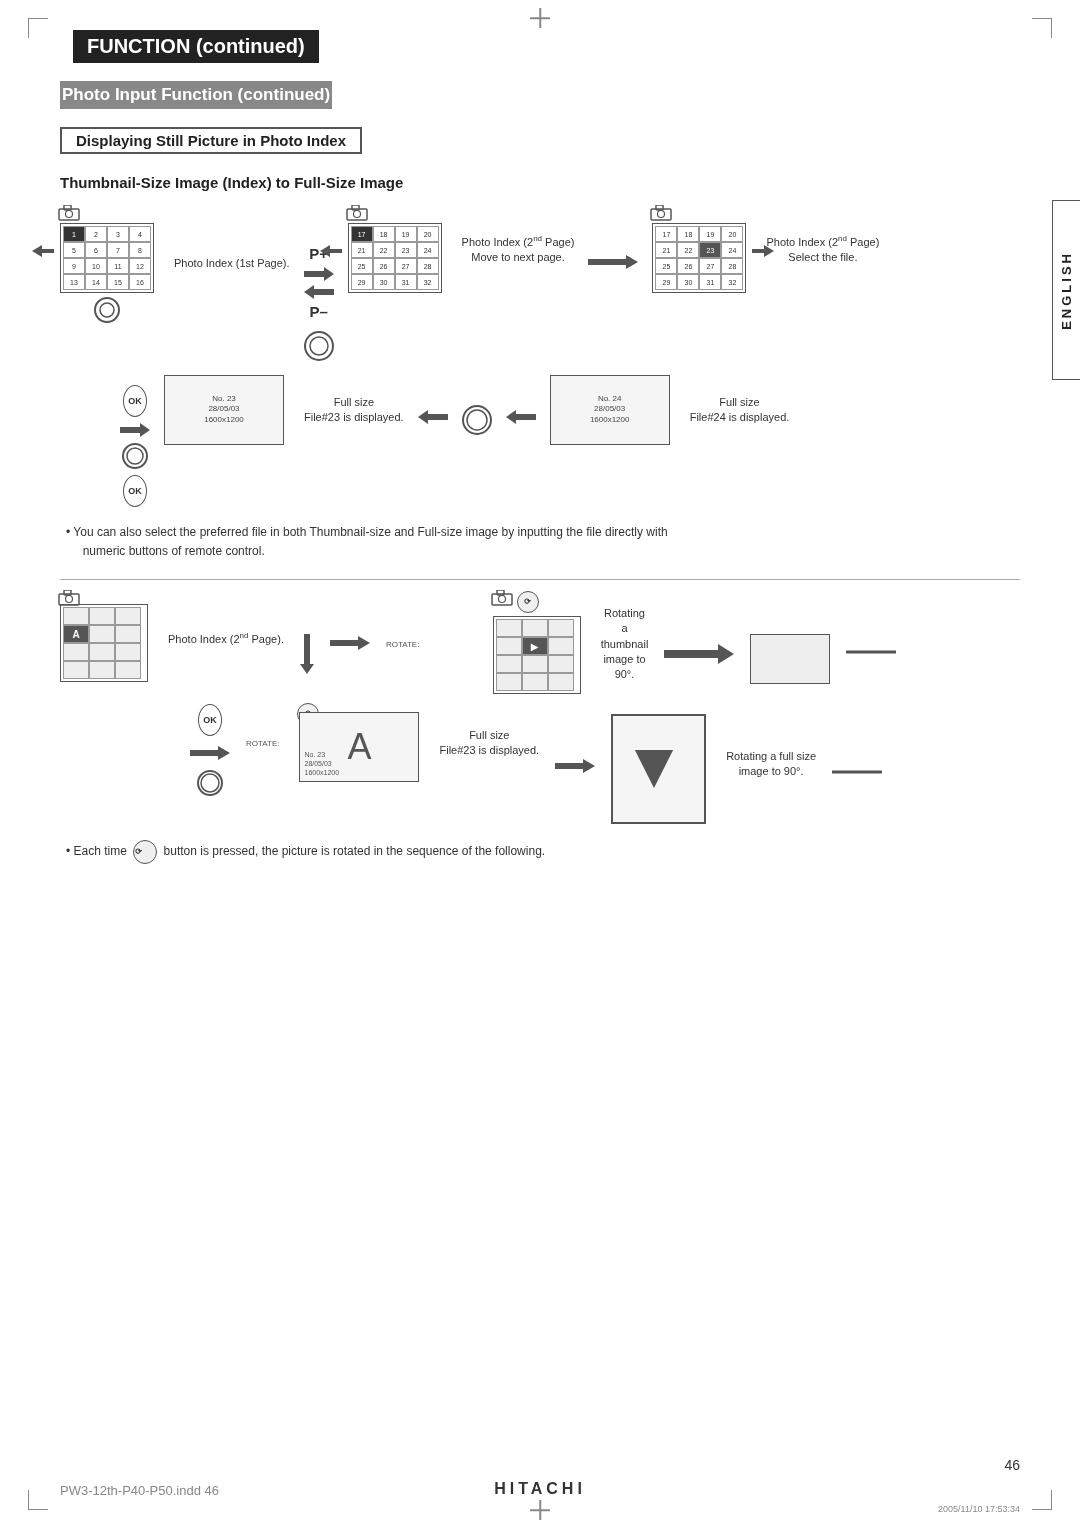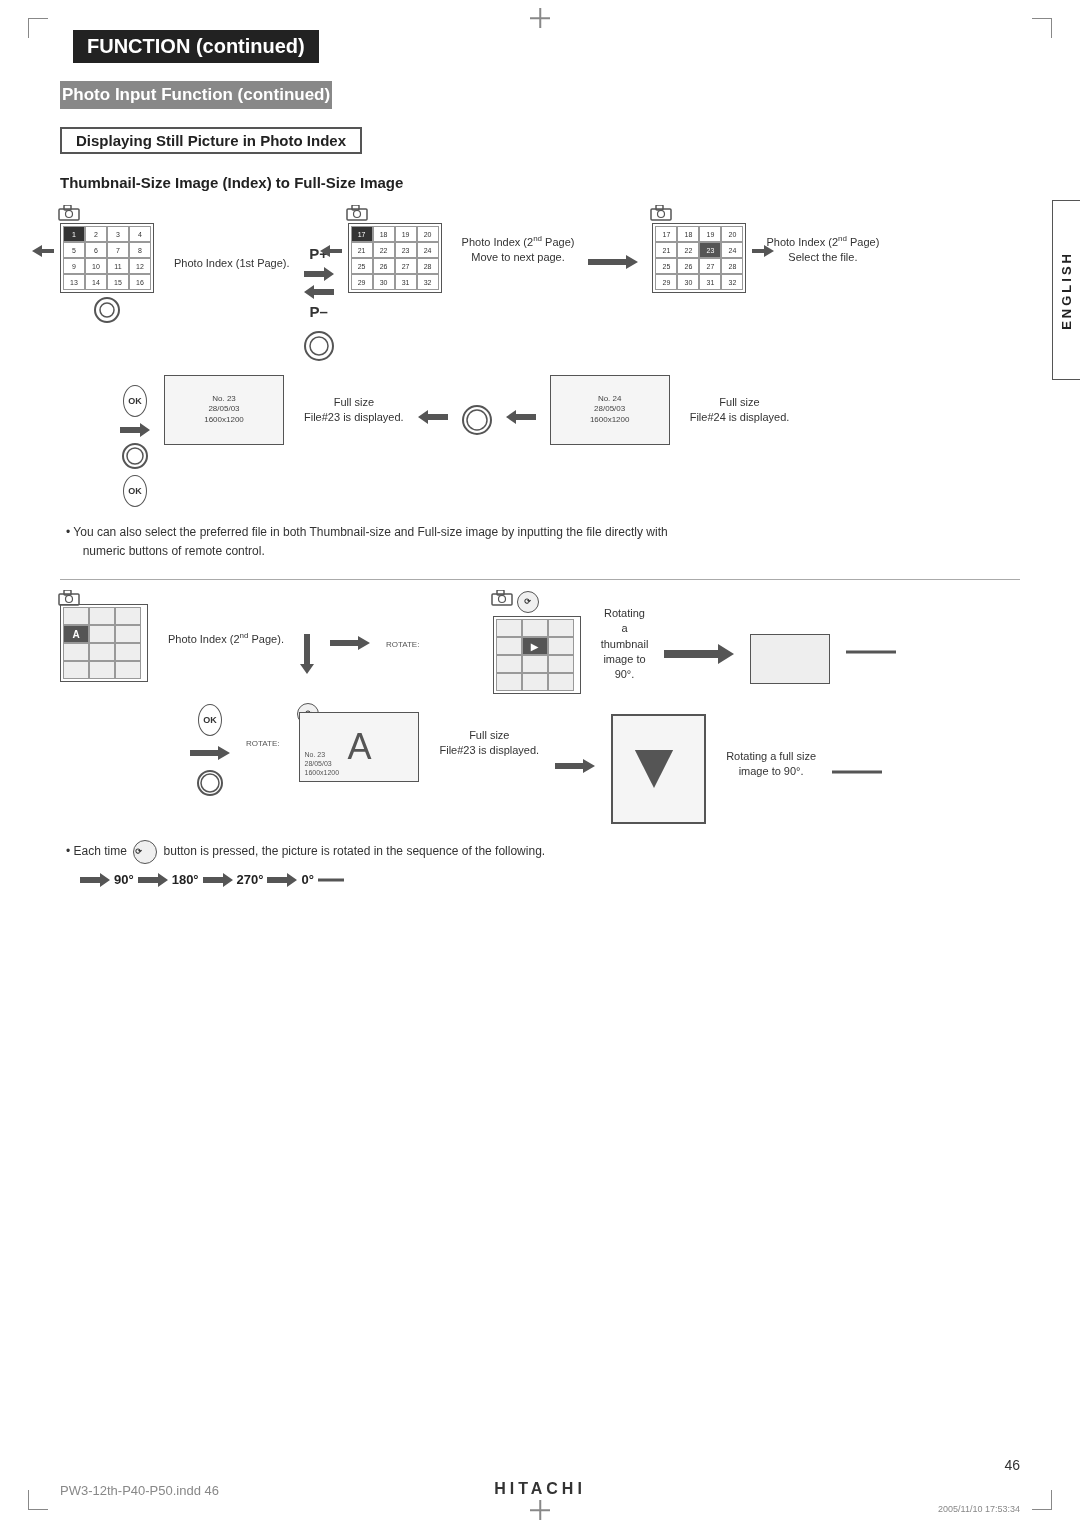--- a/index.html
+++ b/index.html
@@ -708,41 +708,20 @@
 
     </div>
   </div>
 
   <div style="margin-top:10px;">
     <div class="bullet-text">• Each time
       <span style="display:inline-flex;align-items:center;justify-content:center;width:24px;height:24px;border:1.5px solid #555;border-radius:50%;font-size:8px;font-weight:bold;color:#333;vertical-align:middle;background:#f0f0f0; margin:0 3px;">⟳</span>
       button is pressed, the picture is rotated in the sequence of the following.
     </div>
 
-    <div style="display:flex; align-items:center; gap:4px; margin-left:20px; margin-top:8px;">
-      <svg width="30" height="14" viewBox="0 0 30 14">
-          <polygon points="0,4 20,4 20,0 30,7 20,14 20,10 0,10" fill="#555"></polygon>
-        </svg>
-      <span style="font-size:13px; font-weight:bold; color:#222;">90°</span>
-      <svg width="30" height="14" viewBox="0 0 30 14">
-          <polygon points="0,4 20,4 20,0 30,7 20,14 20,10 0,10" fill="#555"></polygon>
-        </svg>
-      <span style="font-size:13px; font-weight:bold; color:#222;">180°</span>
-      <svg width="30" height="14" viewBox="0 0 30 14">
-          <polygon points="0,4 20,4 20,0 30,7 20,14 20,10 0,10" fill="#555"></polygon>
-        </svg>
-      <span style="font-size:13px; font-weight:bold; color:#222;">270°</span>
-      <svg width="30" height="14" viewBox="0 0 30 14">
-          <polygon points="0,4 20,4 20,0 30,7 20,14 20,10 0,10" fill="#555"></polygon>
-        </svg>
-      <span style="font-size:13px; font-weight:bold; color:#222;">0°</span>
-      <svg width="26" height="14" viewBox="0 0 26 14">
-          <line x1="0" y1="7" x2="26" y2="7" stroke="#555" stroke-width="3"></line>
-        </svg>
-    </div>
   </div>
 
   <div class="page-number">46</div>
 
   <div class="hitachi-label">HITACHI</div>
 
   <div class="footer-info-left">PW3-12th-P40-P50.indd  46</div>
   <div class="footer-info-right">2005/11/10  17:53:34</div>
 
 </div>

